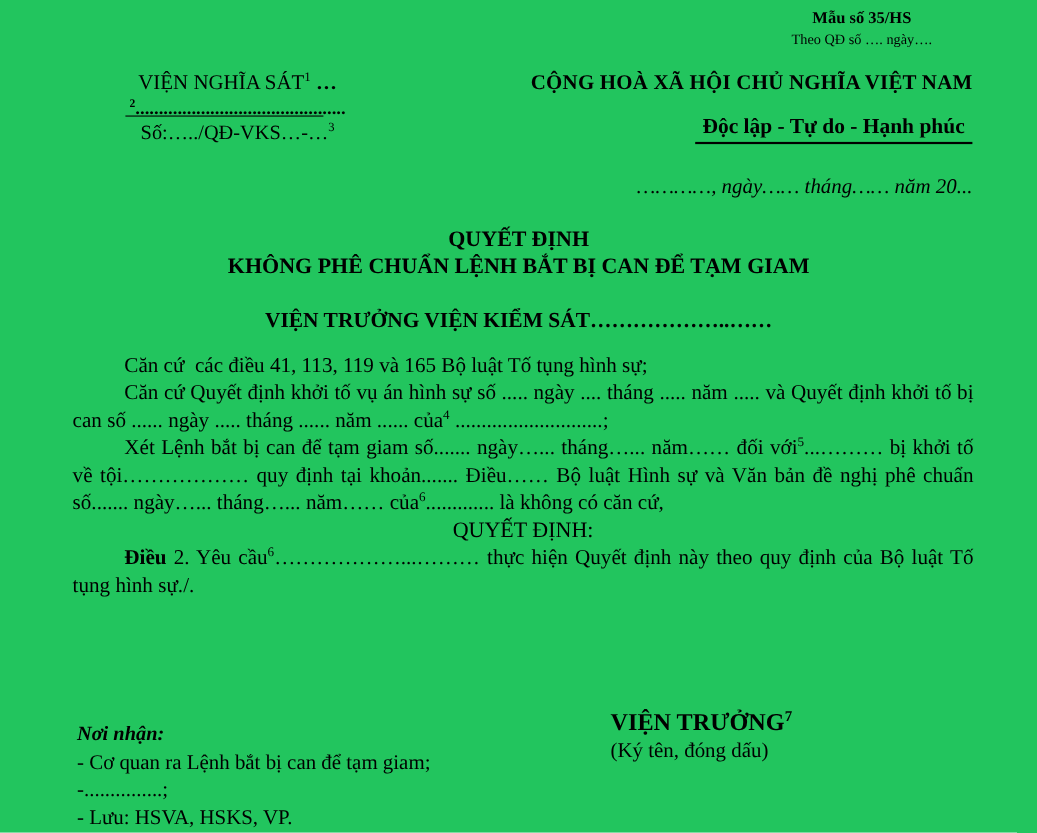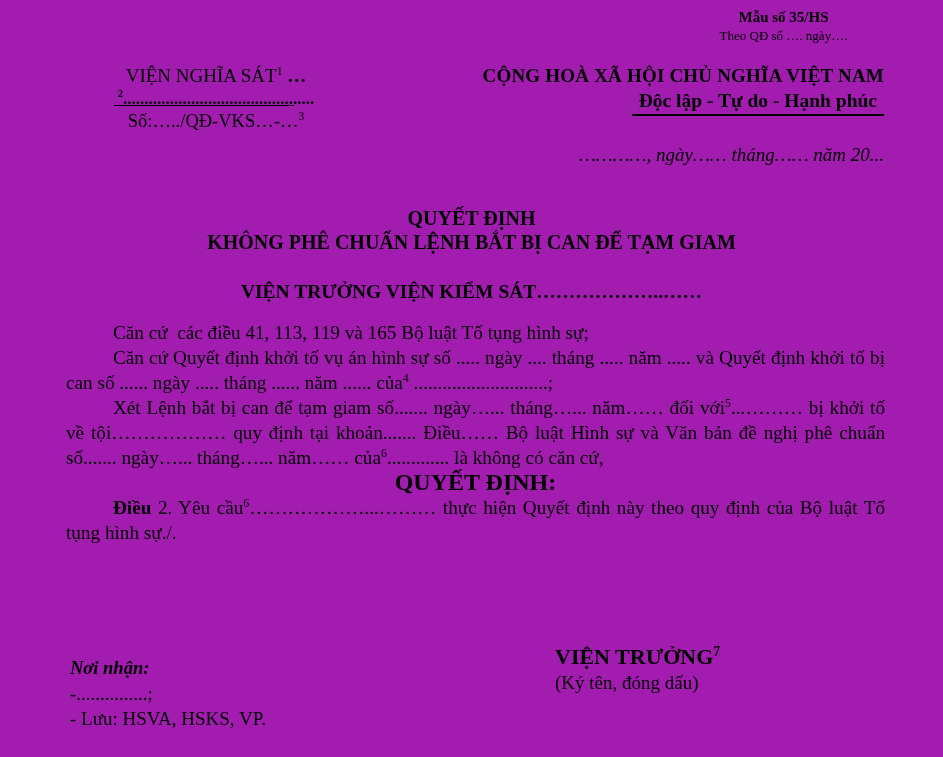--- a/index.html
+++ b/index.html
@@ -1,19 +1,19 @@
 <!DOCTYPE html>
 <html lang="vi"><head>
 <meta charset="utf-8">
 <style>
   html,body{margin:0;padding:0;background:#fff;}
   .page{
     position:relative;
     width:943px;height:757px;
-    background:#a21caf;color:#000;
+    background:#22c55e;color:#000;
     font-family:"Liberation Serif","DejaVu Serif",serif;
     overflow:hidden;
   }
   sup{font-size:62%;vertical-align:super;line-height:0;}
 
   
   .form-meta{
     position:absolute;top:8px;right:52px;width:215px;
     text-align:center;font-size:13px;line-height:17px;
   }
@@ -33,39 +33,39 @@
   }
   .doc-number{font-size:18.5px;line-height:24px;}
 
   .header-right{
     position:absolute;top:64px;left:388px;width:496px;
     text-align:right;font-size:19px;line-height:24px;
   }
   .national-title{font-weight:bold;letter-spacing:.2px;}
   .motto{
     display:inline-block;font-weight:bold;font-size:19.5px;
-    border-bottom:2px solid #000;padding:0 7px 1px;margin-top:1px;
+    border-bottom:2px solid #000;padding:0 7px 1px;margin-top:16px;
   }
   .date-line{font-style:italic;margin-top:27px;padding-left:42px;}
 
   
   .title-block{
     position:absolute;top:206px;left:0;width:943px;
     text-align:center;font-weight:bold;font-size:20px;line-height:24px;
   }
   .addressee{margin-top:26px;font-size:19.5px;}
 
   
   .body-block{
     position:absolute;top:320px;left:66px;width:819px;
     font-size:19.2px;line-height:25px;text-align:justify;
   }
   .body-block p{margin:0;text-indent:47px;white-space:pre-wrap;}
   .decision-heading{
-    text-align:center;font-weight:bold;font-size:24px;
+    text-align:center;font-weight:normal;font-size:20px;
     margin:17px 0 16px;text-indent:0 !important;
   }
   .article-label{font-weight:bold;}
 
   
   .footer-left{
     position:absolute;top:656px;left:70px;
     font-size:18.5px;line-height:25px;
   }
   .recipients-label{font-weight:bold;font-style:italic;}
@@ -111,20 +111,21 @@
     <p><span>Căn cứ Quyết định khởi tố vụ án hình sự số ..... ngày .... tháng ..... năm ..... và Quyết định khởi tố bị can số ...... ngày ..... tháng ...... năm ...... của</span><sup>4</sup><span> ............................;</span></p>
     <p><span>Xét Lệnh bắt bị can để tạm giam số....... ngày…... tháng…... năm…… đối với</span><sup>5</sup><span>...……… bị khởi tố về tội……………… quy định tại khoản....... Điều…… Bộ luật Hình sự và Văn bản đề nghị phê chuẩn số....... ngày…... tháng…... năm…… của</span><sup>6</sup><span>............. là không có căn cứ,</span></p>
 
     <p class="decision-heading">QUYẾT ĐỊNH:</p>
 
     <p><span class="article-label">Điều</span><span> 2. Yêu cầu</span><sup>6</sup><span>………………...……… thực hiện Quyết định này theo quy định của Bộ luật Tố tụng hình sự./.</span></p>
   </div>
 
   <div class="footer-left">
     <div class="recipients-label">Nơi nhận:</div>
+    <div class="recipient">- Cơ quan ra Lệnh bắt bị can để tạm giam;</div>
     <div class="recipient">-...............;</div>
     <div class="recipient">- Lưu: HSVA, HSKS, VP.</div>
   </div>
 
   <div class="footer-right">
     <div class="signature-title"><span>VIỆN TRƯỞNG</span><sup>7</sup></div>
     <div class="signature-note">(Ký tên, đóng dấu)</div>
   </div>
 
 </div>

